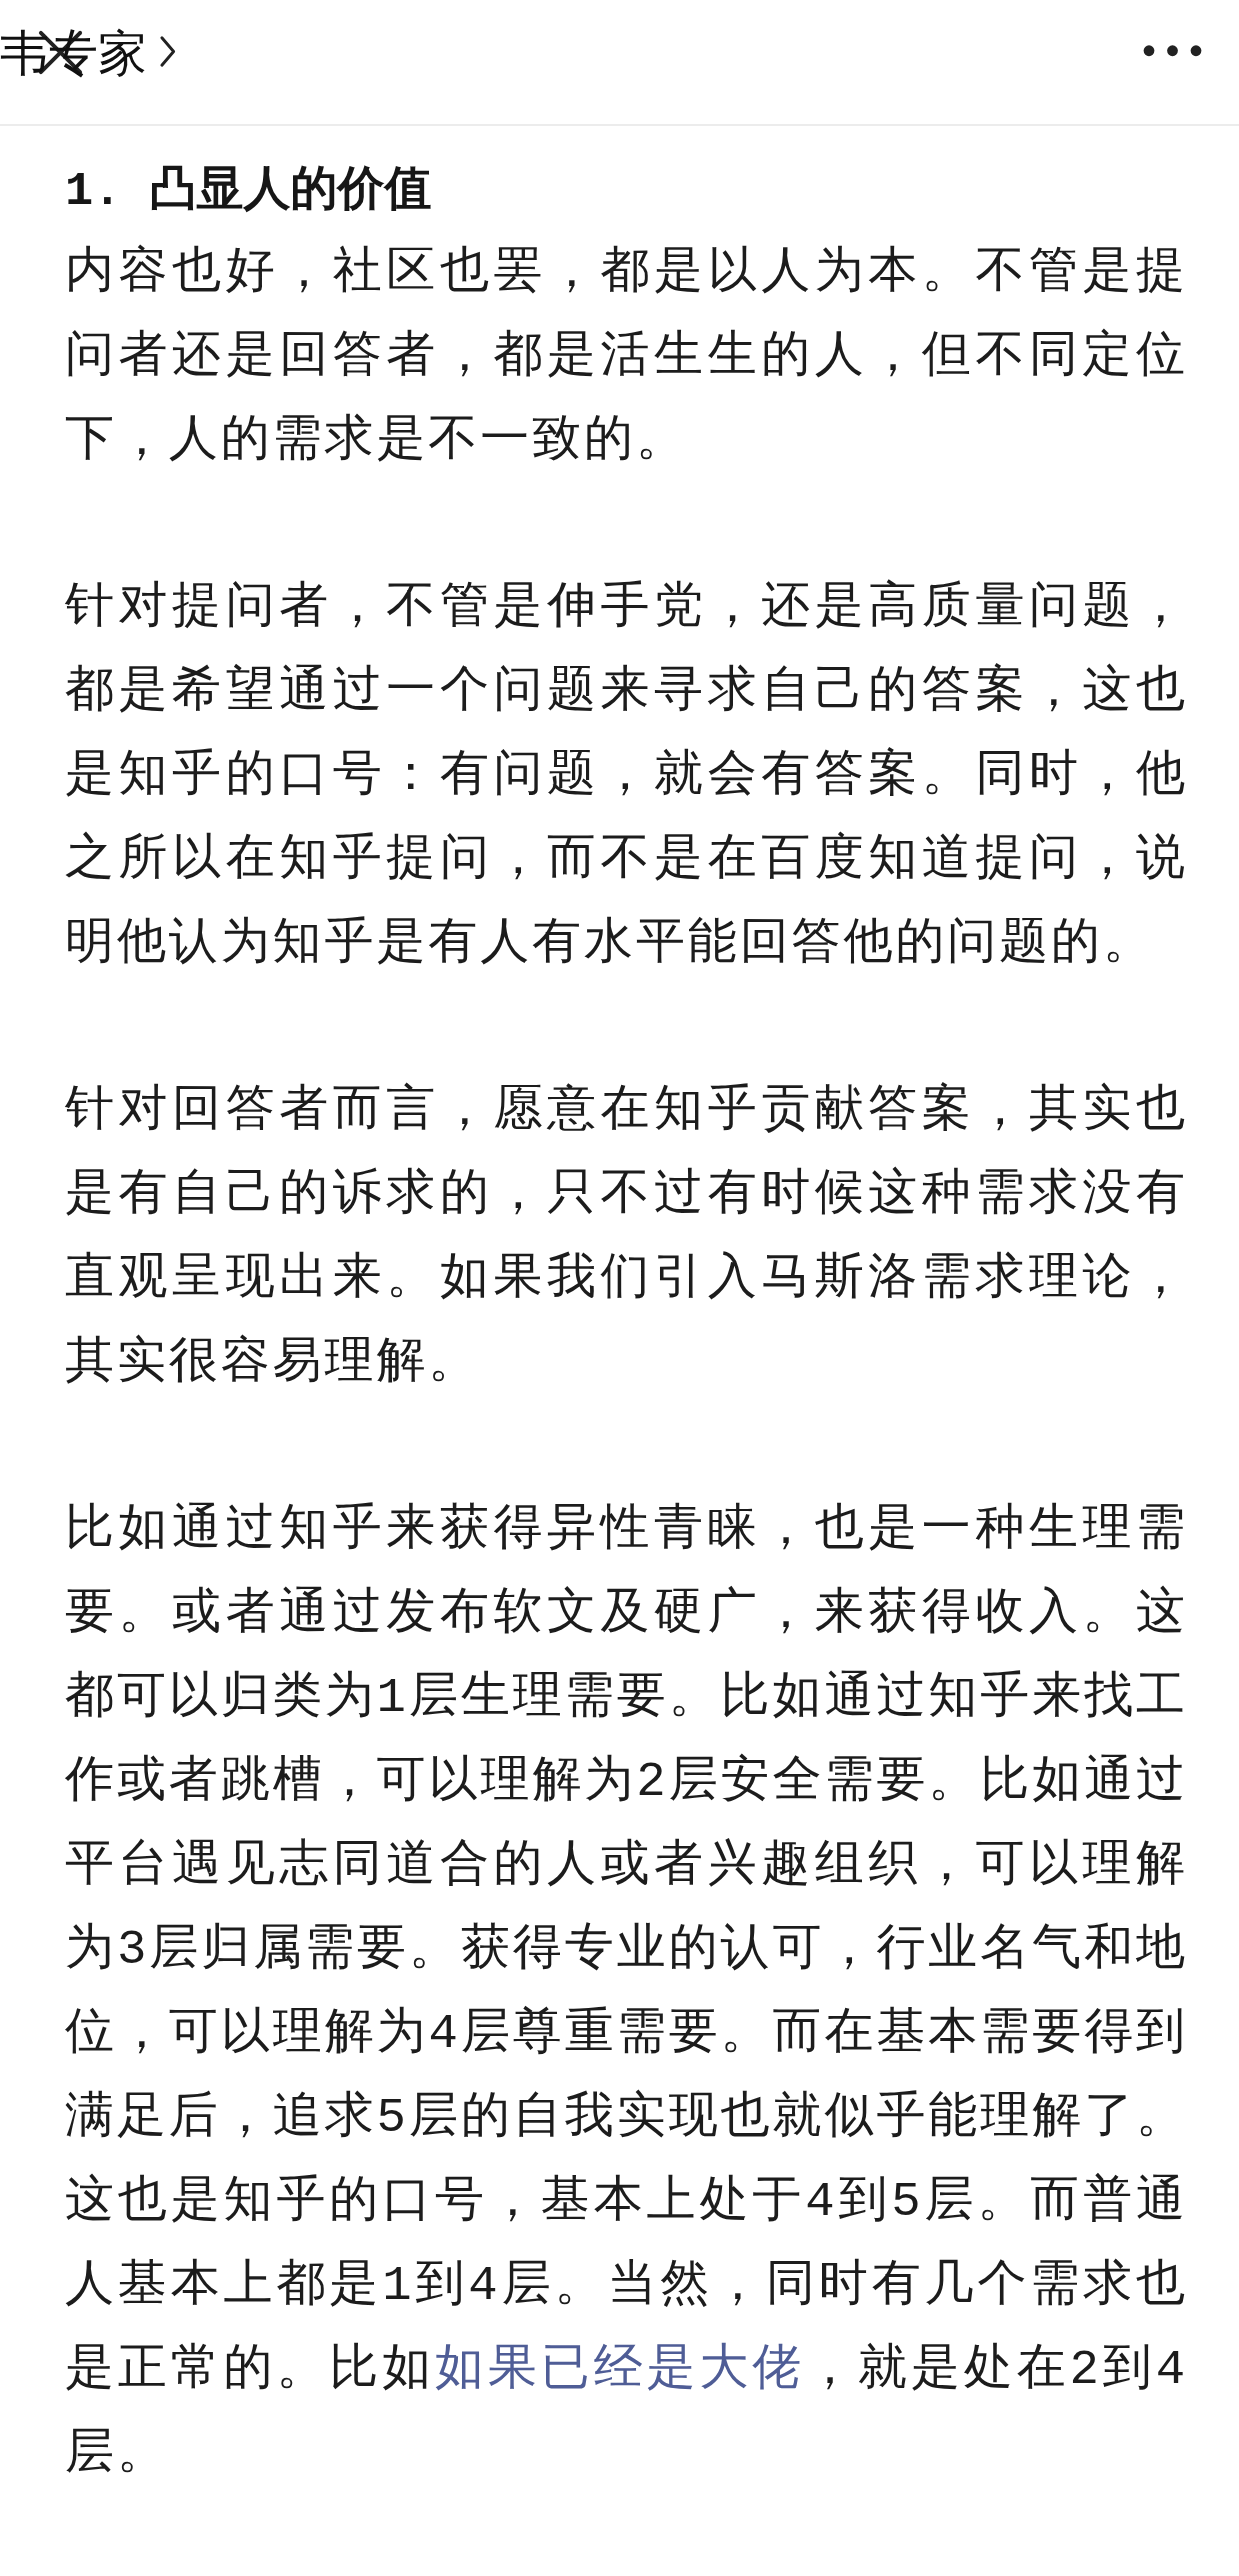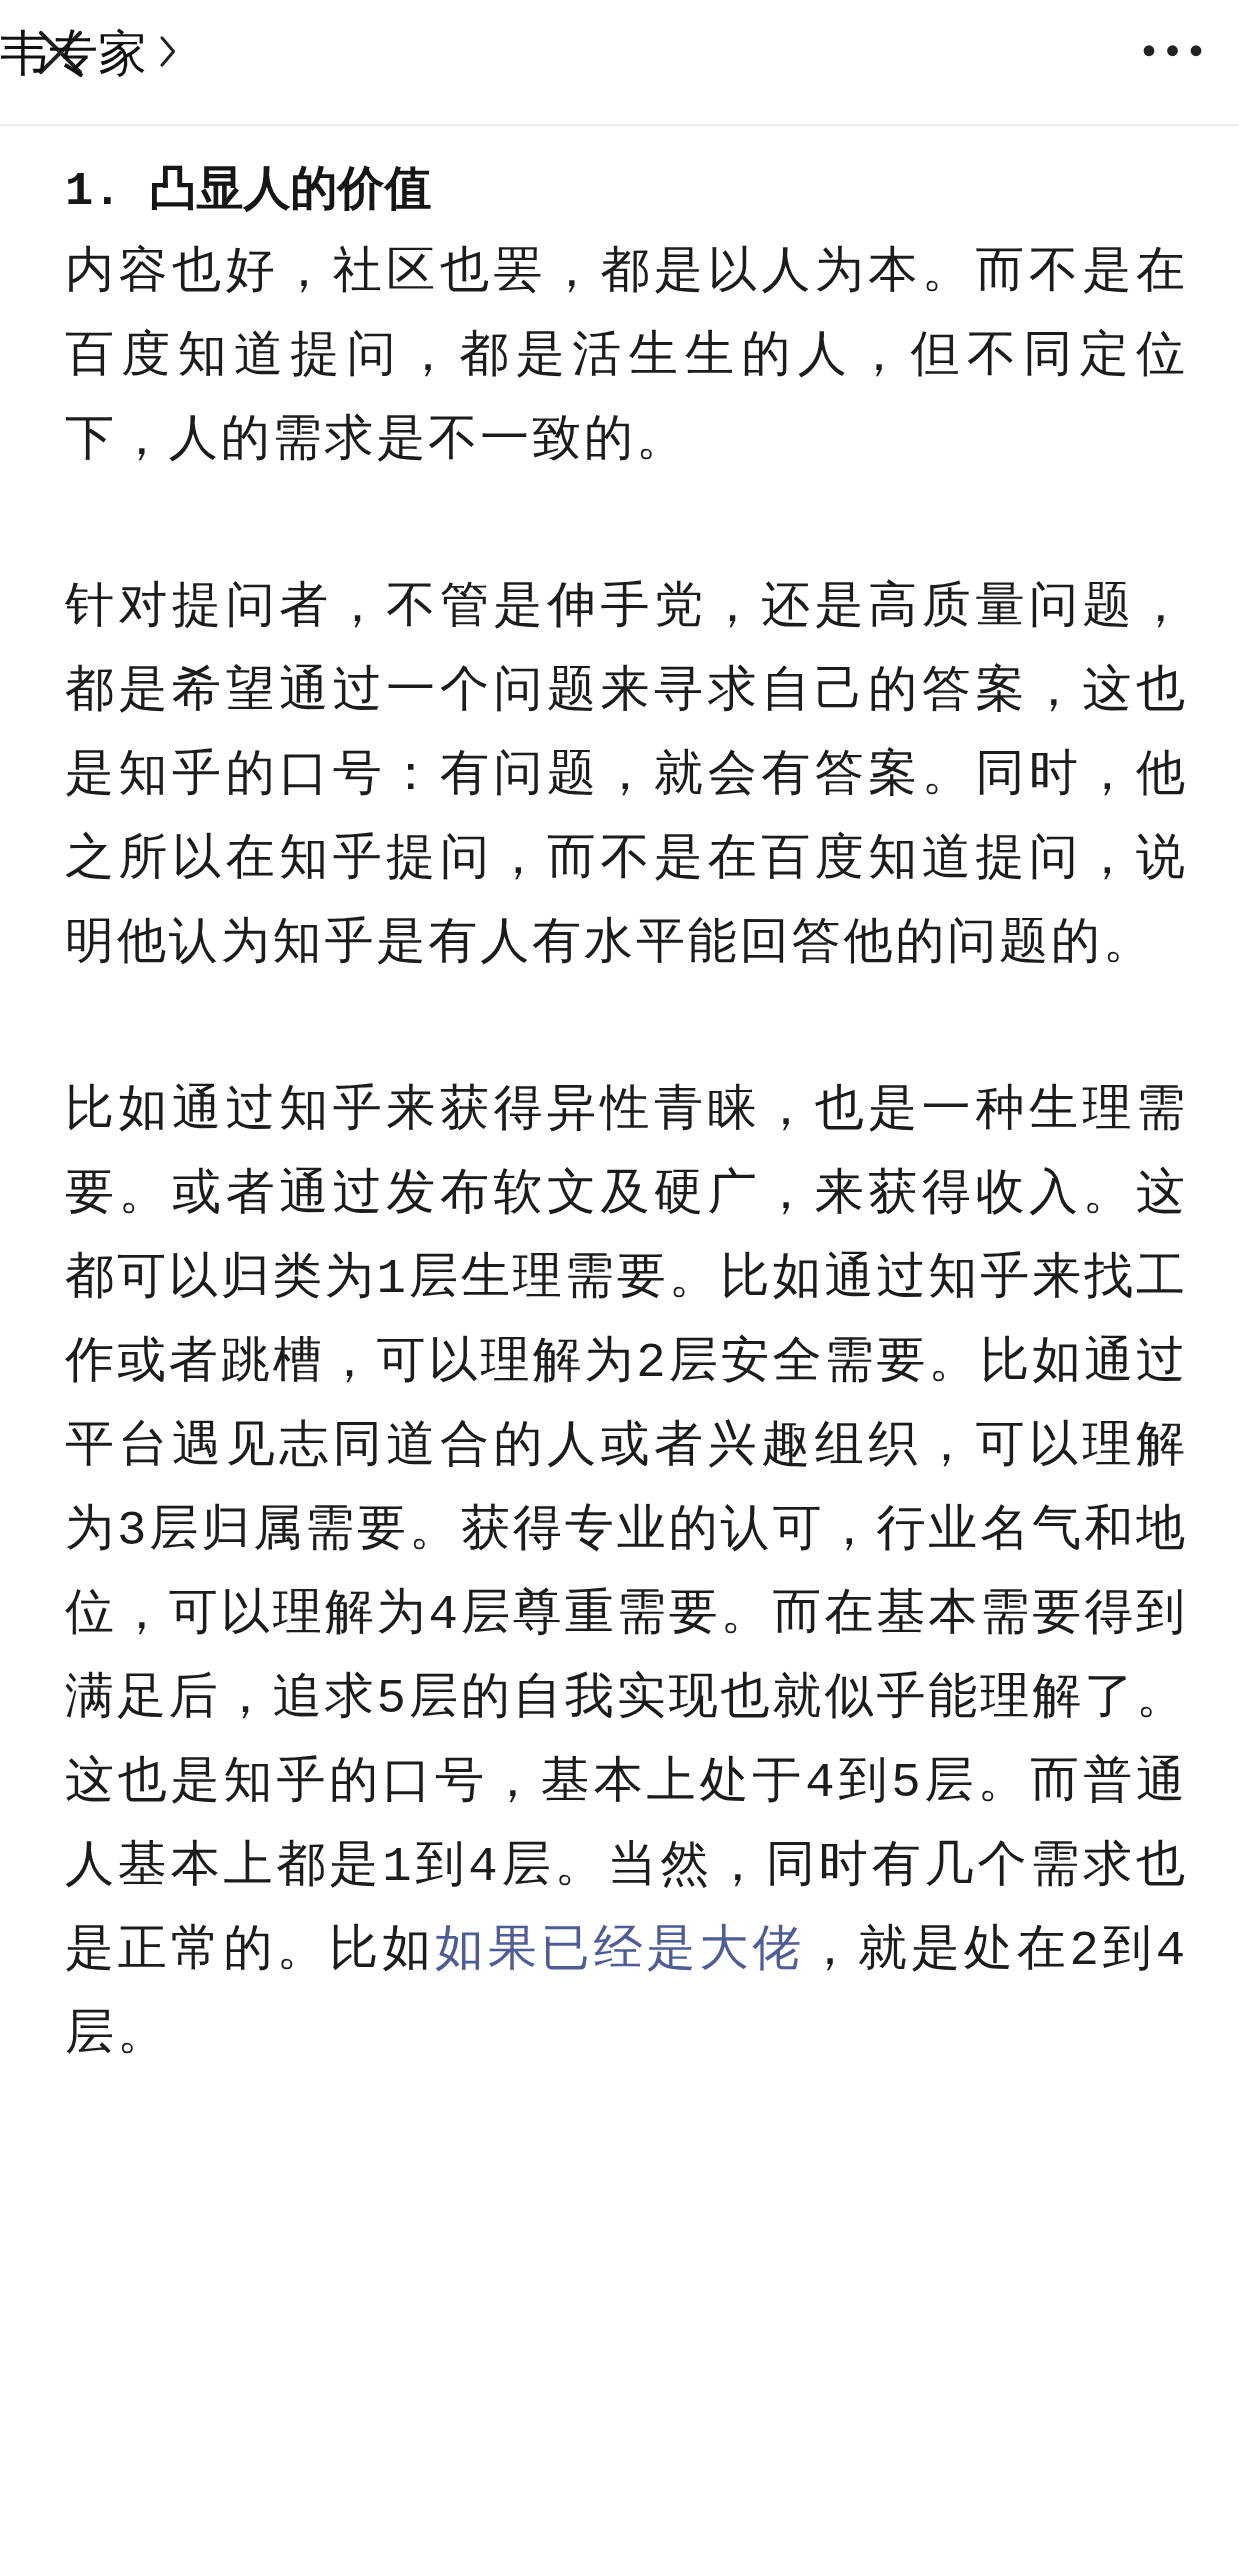--- a/index.html
+++ b/index.html
@@ -109,18 +109,19 @@
         <circle cx="32" cy="12" r="5.5" fill="#222"></circle>
         <circle cx="56" cy="12" r="5.5" fill="#222"></circle>
       </svg>
     </span>
   </div>
 </div>
 
 <div class="content">
   <div class="section-heading">1. 凸显人的价值</div>
 
-  <p class="para">内容也好，社区也罢，都是以人为本。而不是在百度知道提问，都是活生生的人，但不同定位下，人的需求是不一致的。</p>
+  <p class="para">内容也好，社区也罢，都是以人为本。不管是提问者还是回答者，都是活生生的人，但不同定位下，人的需求是不一致的。</p>
   <p class="para">针对提问者，不管是伸手党，还是高质量问题，都是希望通过一个问题来寻求自己的答案，这也是知乎的口号：有问题，就会有答案。同时，他之所以在知乎提问，而不是在百度知道提问，说明他认为知乎是有人有水平能回答他的问题的。</p>
+  <p class="para">针对回答者而言，愿意在知乎贡献答案，其实也是有自己的诉求的，只不过有时候这种需求没有直观呈现出来。如果我们引入马斯洛需求理论，其实很容易理解。</p>
 
   <p class="para last"><span>比如通过知乎来获得异性青睐，也是一种生理需要。或者通过发布软文及硬广，来获得收入。这都可以归类为1层生理需要。比如通过知乎来找工作或者跳槽，可以理解为2层安全需要。比如通过平台遇见志同道合的人或者兴趣组织，可以理解为3层归属需要。获得专业的认可，行业名气和地位，可以理解为4层尊重需要。而在基本需要得到满足后，追求5层的自我实现也就似乎能理解了。这也是知乎的口号，基本上处于4到5层。而普通人基本上都是1到4层。当然，同时有几个需求也是正常的。比如</span><a class="link">如果已经是大佬</a><span>，就是处在2到4层。</span></p>
 </div>
 
 
 </body></html>

